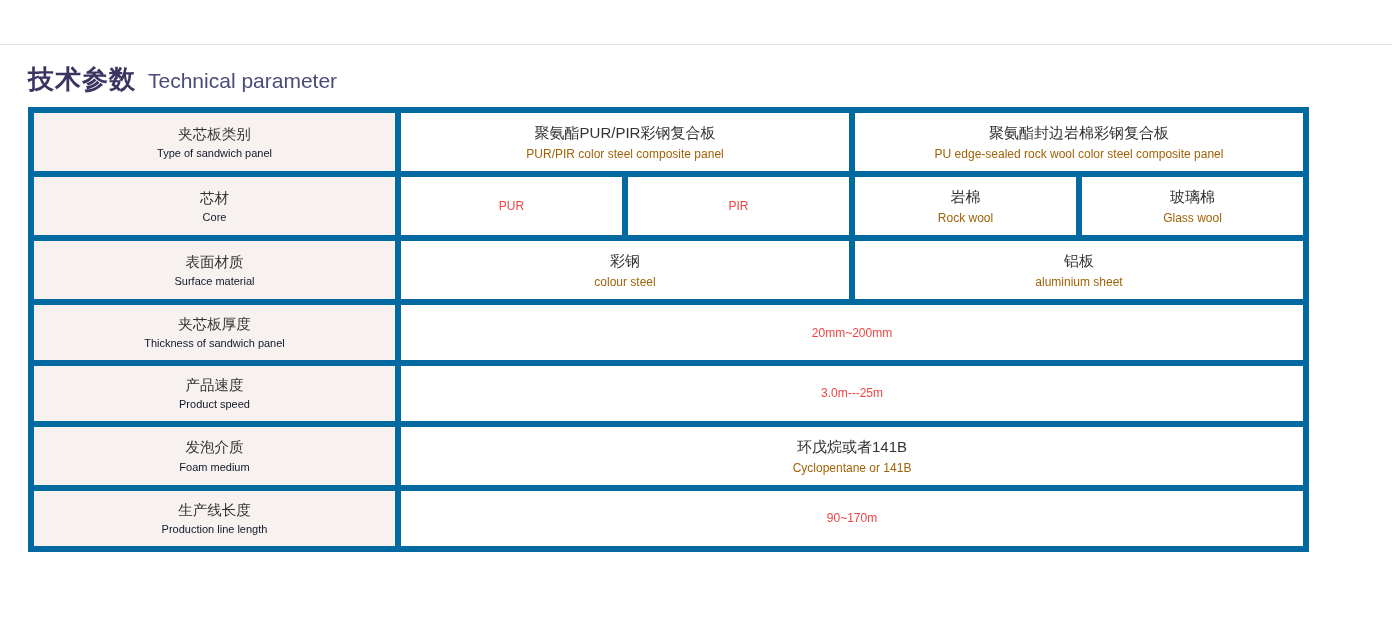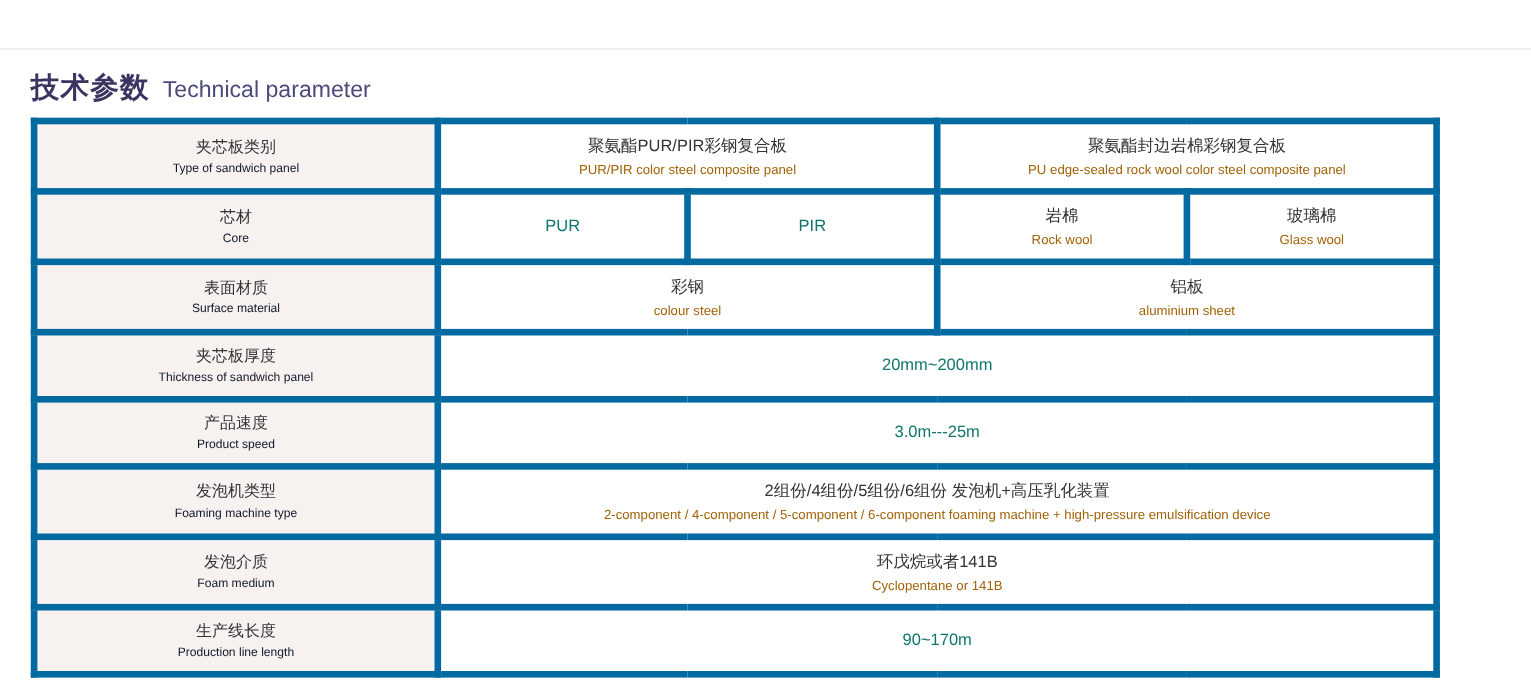--- a/index.html
+++ b/index.html
@@ -76,22 +76,22 @@
     font-size: 14.5px;
     color: #333333;
     line-height: 1.55;
   }
   .en {
     font-size: 11px;
     color: #0f172a;
     line-height: 1.5;
   }
   .single {
-    font-size: 15px;
-    color: #0f766e;
+    font-size: 12px;
+    color: #ef4444;
     line-height: 1.5;
   }
   .big-cn {
     font-size: 15px;
     color: #333333;
     line-height: 1.6;
   }
   .small-en {
     font-size: 12px;
     color: #a16207;
@@ -193,30 +193,20 @@
         <tr class="row-h5">
           <td class="label">
             <div class="cn">产品速度</div>
             <div class="en">Product speed</div>
           </td>
           <td class="value" colspan="4">
             <div class="single">3.0m---25m</div>
           </td>
         </tr>
 
-        <tr class="row-h6">
-          <td class="label">
-            <div class="cn">发泡机类型</div>
-            <div class="en">Foaming machine type</div>
-          </td>
-          <td class="value" colspan="4">
-            <div class="big-cn">2组份/4组份/5组份/6组份  发泡机+高压乳化装置</div>
-            <div class="small-en">2-component / 4-component / 5-component / 6-component foaming machine + high-pressure emulsification device</div>
-          </td>
-        </tr>
 
 
         <tr class="row-h8">
           <td class="label">
             <div class="cn">发泡介质</div>
             <div class="en">Foam medium</div>
           </td>
           <td class="value" colspan="4">
             <div class="big-cn">环戊烷或者141B</div>
             <div class="small-en">Cyclopentane or 141B</div>

